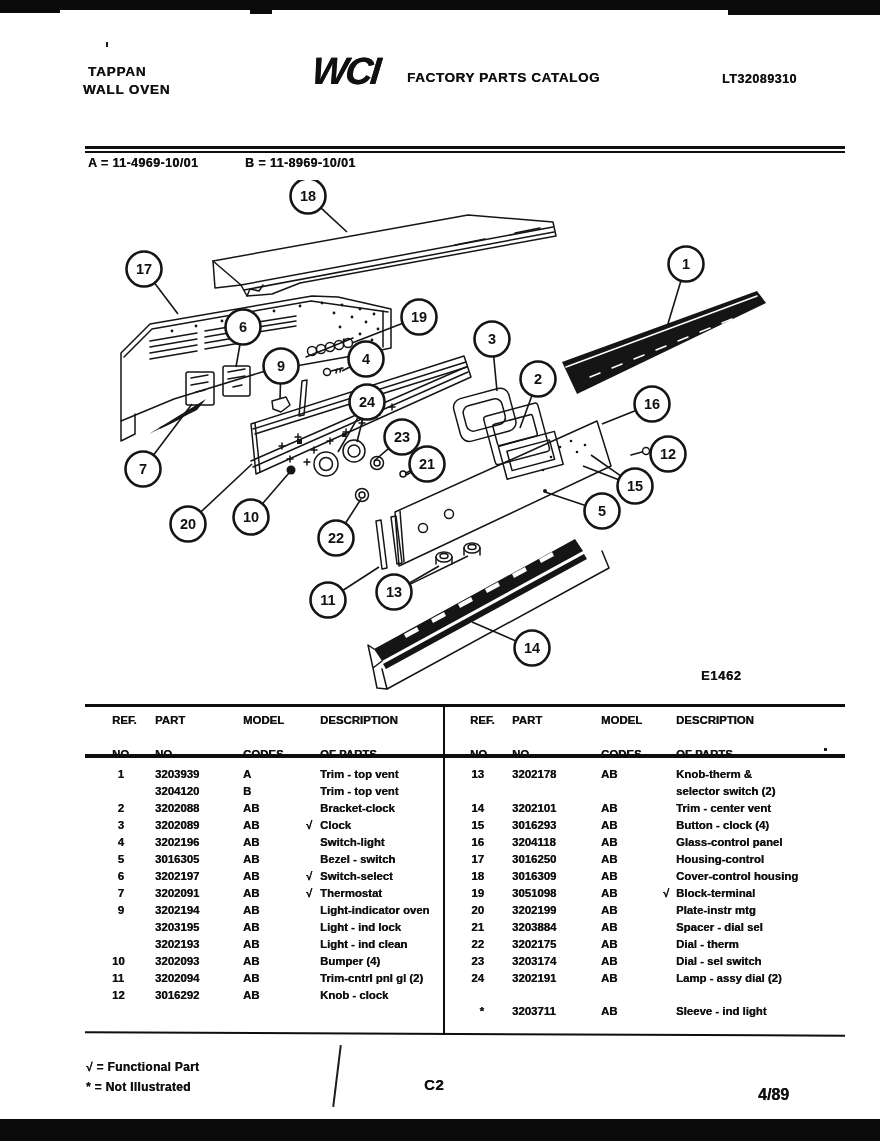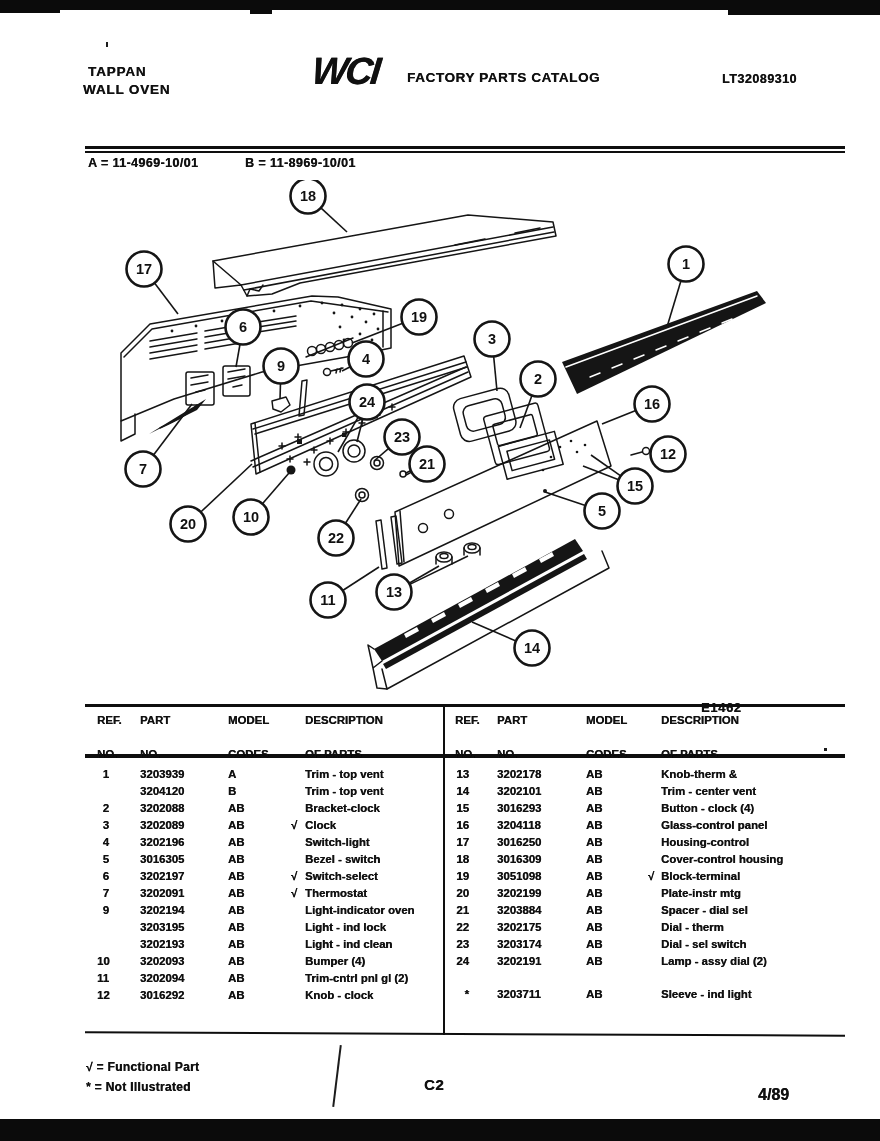--- a/index.html
+++ b/index.html
@@ -15,39 +15,39 @@
   
   .brand{font-size:13.5px;letter-spacing:0.8px;}
   .logo{font-size:38px;font-style:italic;font-weight:900;letter-spacing:-2.5px;transform:skewX(-6deg);}
   .cat-title{font-size:13.5px;letter-spacing:0.6px;}
   .docnum{font-size:12.5px;letter-spacing:0.5px;}
   .models{font-size:12.5px;letter-spacing:0.4px;}
   
   .half{position:absolute;top:766px;}
   .row{display:flex;height:17px;line-height:17px;font-size:11.4px;}
   .row span{display:block;white-space:nowrap;text-shadow:0.35px 0.25px 0 rgba(0,0,0,0.85);}
-  .c-ref{text-align:right;}
+  .c-ref{text-align:right;margin-left:15px;}
   .half-left .c-ref{width:12px;}
   .half-left .c-part{width:88px;margin-left:31px;}
   .half-left .c-code{width:63px;}
   .half-left .c-check{width:14px;}
   .half-right .c-ref{width:14px;}
   .half-right .c-part{width:89px;margin-left:28px;}
   .half-right .c-code{width:62px;}
   .half-right .c-check{width:13px;}
   .c-desc{flex:1;}
   .row.gap{margin-top:16px;}
   .thead{position:absolute;top:712px;font-size:11.4px;line-height:15px;}
   .thead .row{height:auto;}
   .thead span{text-shadow:0.35px 0.25px 0 rgba(0,0,0,0.85);}
   
   .legend{font-size:12px;letter-spacing:0.3px;}
   .pagecode{font-size:15px;letter-spacing:0.5px;}
   .datecode{font-size:16px;}
-  .figcode{font-size:13px;letter-spacing:0.6px;margin-top:32px;}
+  .figcode{font-size:13px;letter-spacing:0.6px;}
   svg{position:absolute;left:0;top:180px;}
   svg .ln{stroke:#151515;stroke-width:1.5;fill:none;stroke-linecap:round;stroke-linejoin:round;}
   svg .fl{fill:#151515;stroke:none;}
   svg .wl{stroke:#ffffff;stroke-width:1.5;fill:none;stroke-linecap:round;}
   svg .wf{fill:#ffffff;stroke:none;}
   svg .dot{fill:#151515;stroke:none;}
   svg text{font-family:"Liberation Sans","DejaVu Sans",sans-serif;font-weight:700;}
 </style>
 </head>
 <body>
@@ -505,20 +505,27 @@
   </div>
 <div class="half half-right" style="left:443px;width:402px;padding-left:12px;" id="rows-right">
     <div class="row">
       <span class="c-ref">13</span>
       <span class="c-part">3202178</span>
       <span class="c-code">AB</span>
       <span class="c-check"></span>
       <span class="c-desc">Knob-therm &amp;</span>
     </div>
     <div class="row">
+      <span class="c-ref"></span>
+      <span class="c-part"></span>
+      <span class="c-code"></span>
+      <span class="c-check"></span>
+      <span class="c-desc">selector switch (2)</span>
+    </div>
+    <div class="row">
       <span class="c-ref">14</span>
       <span class="c-part">3202101</span>
       <span class="c-code">AB</span>
       <span class="c-check"></span>
       <span class="c-desc">Trim - center vent</span>
     </div>
     <div class="row">
       <span class="c-ref">15</span>
       <span class="c-part">3016293</span>
       <span class="c-code">AB</span>

